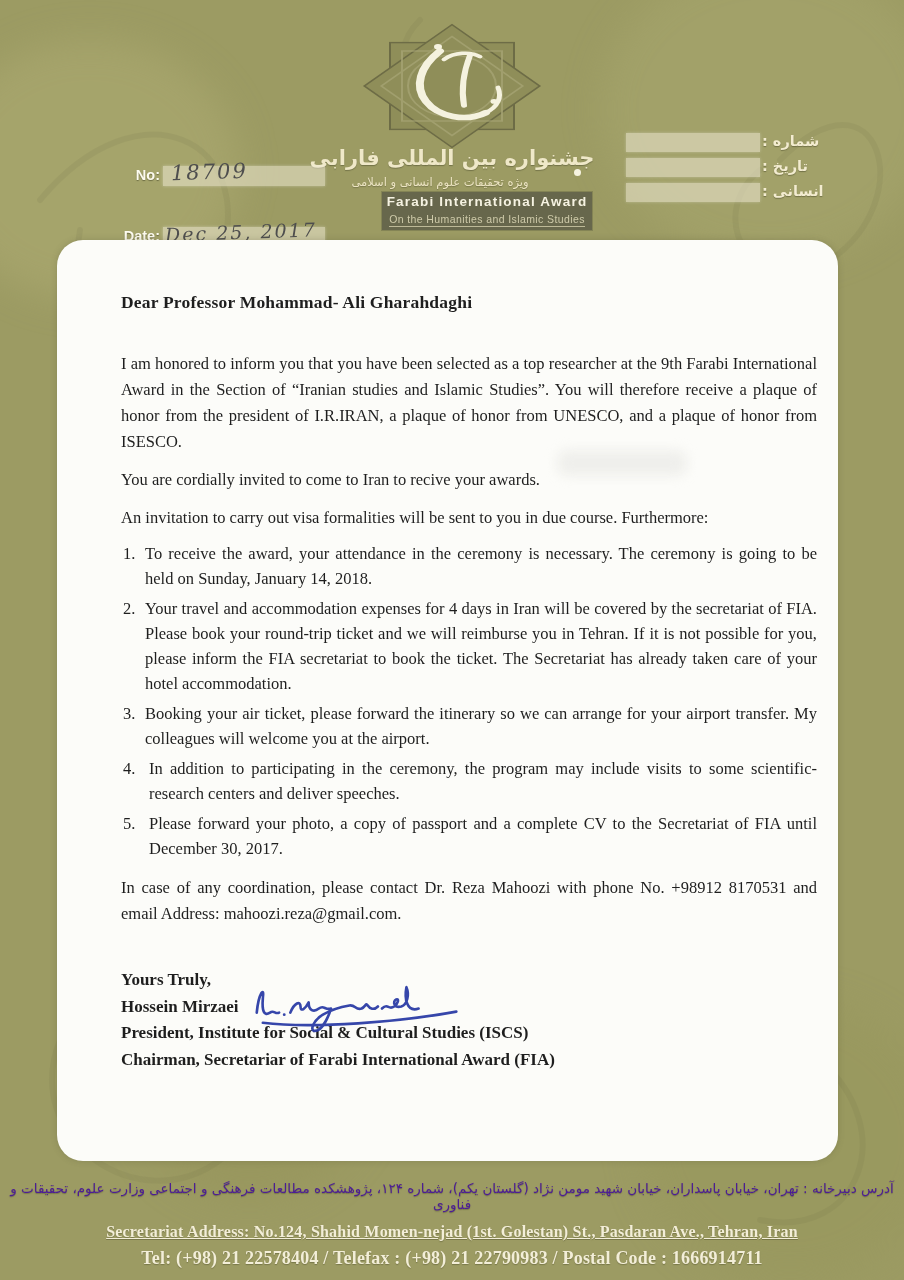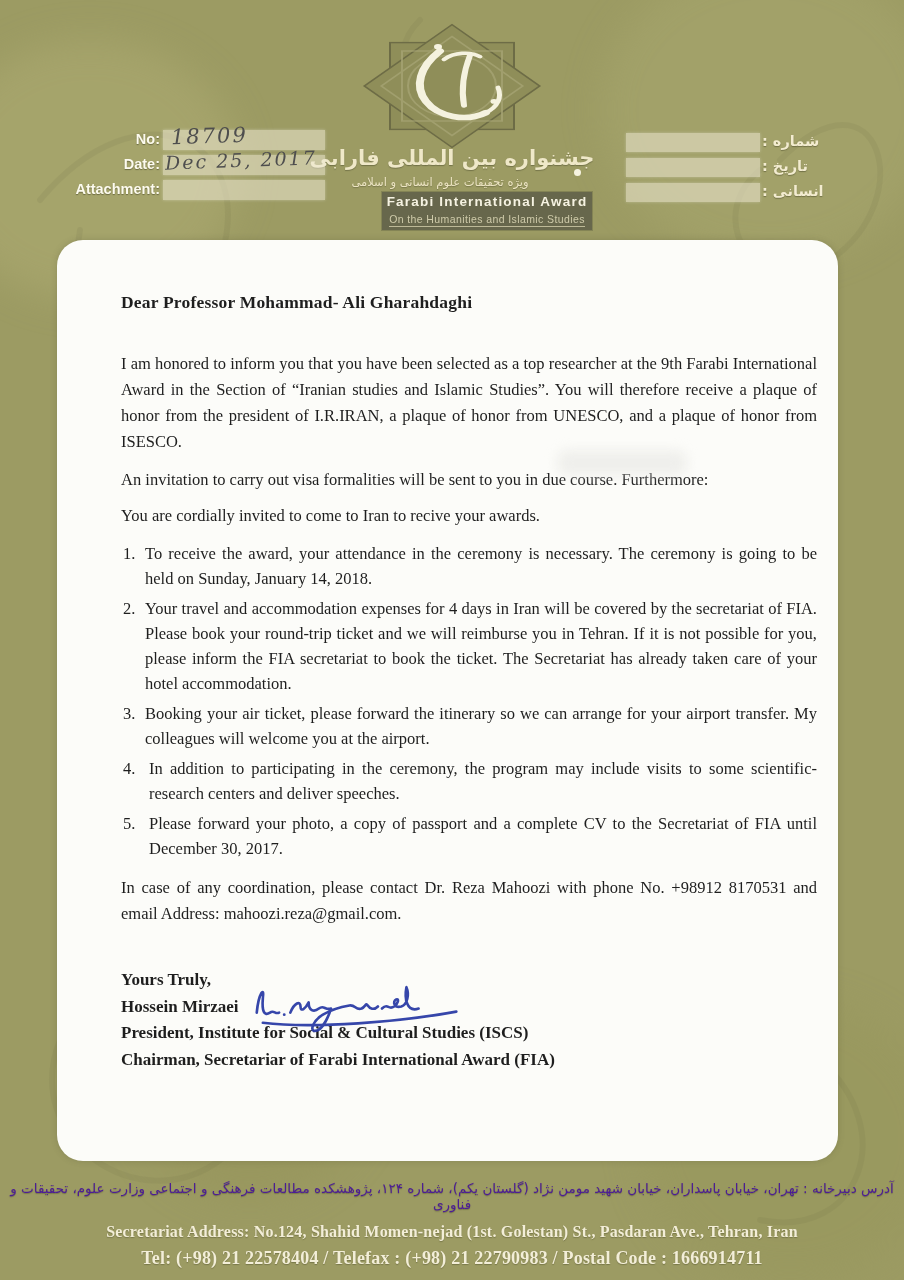--- a/index.html
+++ b/index.html
@@ -40,21 +40,21 @@
   }
   .band-sub {
     font-family:"Liberation Sans", sans-serif; font-size:10.5px;
     color:#cfcbaa; display:inline-block; border-bottom:1px solid #bdb997;
     margin-top:1px; padding-bottom:1px; letter-spacing:.4px;
   }
 
   
   .meta-left { position:absolute; left:30px; top:128px; width:280px;
     font-family:"Liberation Sans", sans-serif; }
-  .meta-row { position:relative; height:25px; }
+  .meta-row { position:relative; height:25px;margin-top:36px; }
   .meta-label {
     position:absolute; right:150px; top:3px; width:130px; text-align:right;
     color:#fdfbef; font-weight:bold; font-size:14.5px;
     text-shadow:0 1px 1px rgba(85,85,50,.7);
   }
   .meta-field {
     position:absolute; left:133px; top:2px; width:162px; height:20px;
     background:rgba(238,234,212,.55); box-shadow:0 0 3px rgba(255,255,255,.35);
   }
   .hand {
@@ -99,21 +99,21 @@
   .signature-svg { position:absolute; left:127px; top:-16px; width:215px; height:56px; }
 
   
   .footer { position:absolute; left:0; top:1180px; width:904px; text-align:center; }
   .fa-address {
     font-family:"DejaVu Sans", sans-serif; font-size:13.5px; color:#4c1d95;
     direction:rtl; text-shadow:0 1px 1px rgba(85,85,50,.5); margin-bottom:11px;
   }
   .en-address {
     font-family:"Liberation Serif", serif; font-weight:bold; font-size:16px;
-    color:#f3eed8; text-shadow:0 1px 1px rgba(85,85,50,.5); margin-bottom:7px; letter-spacing:.2px;
+    color:#f3eed8; text-shadow:0 1px 1px rgba(85,85,50,.5); margin-bottom:7px; letter-spacing:.2px;text-decoration:underline;
   }
   .tel-line {
     font-family:"Liberation Serif", serif; font-weight:bold; font-size:18px;
     color:#f3eed8; text-shadow:0 1px 1px rgba(85,85,50,.5); letter-spacing:.2px;
   }
 </style>
 </head>
 <body>
 
 <div class="page">
@@ -196,22 +196,22 @@
       <span class="meta-label-r">انسانی :</span>
     </div>
   </div>
 
   <div class="panel">
     <div class="smudge"></div>
 
     <div class="salutation">Dear Professor Mohammad- Ali Gharahdaghi</div>
 
     <p class="para">I am honored to inform you that you have been selected as a top researcher at the 9th Farabi International Award in the Section of “Iranian studies and Islamic Studies”. You will therefore receive a plaque of honor from the president of I.R.IRAN, a plaque of honor from UNESCO, and a plaque of honor from ISESCO.</p>
+    <p class="para">You are cordially invited to come to Iran to recive your awards.</p>
     <p class="para" style="margin-bottom:10px;">An invitation to carry out visa formalities will be sent to you in due course. Furthermore:</p>
-    <p class="para">You are cordially invited to come to Iran to recive your awards.</p>
 
     <div class="list">
       <div class="item">
         <span class="num">1.</span>
         <span>To receive the award, your attendance in the ceremony is necessary. The ceremony is going to be held on Sunday, January 14, 2018.</span>
       </div>
       <div class="item">
         <span class="num">2.</span>
         <span>Your travel and accommodation expenses for 4 days in Iran will be covered by the secretariat of FIA. Please book your round-trip ticket and we will reimburse you in Tehran. If it is not possible for you, please inform the FIA secretariat to book the ticket. The Secretariat has already taken care of your hotel accommodation.</span>
       </div>

